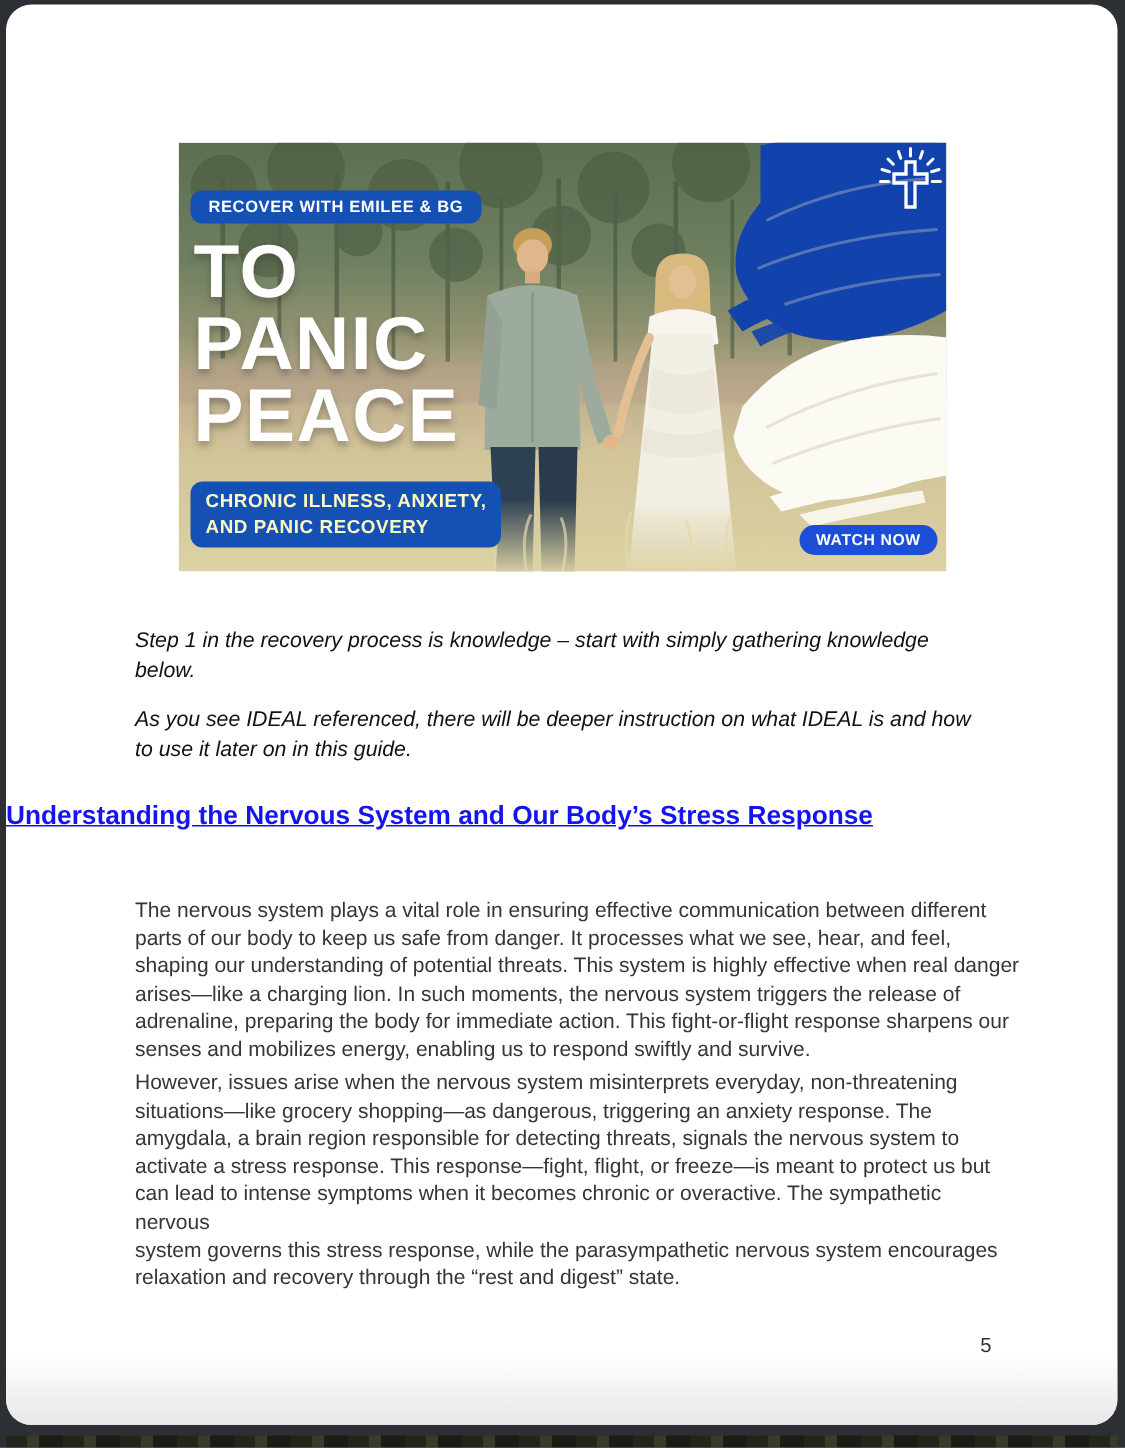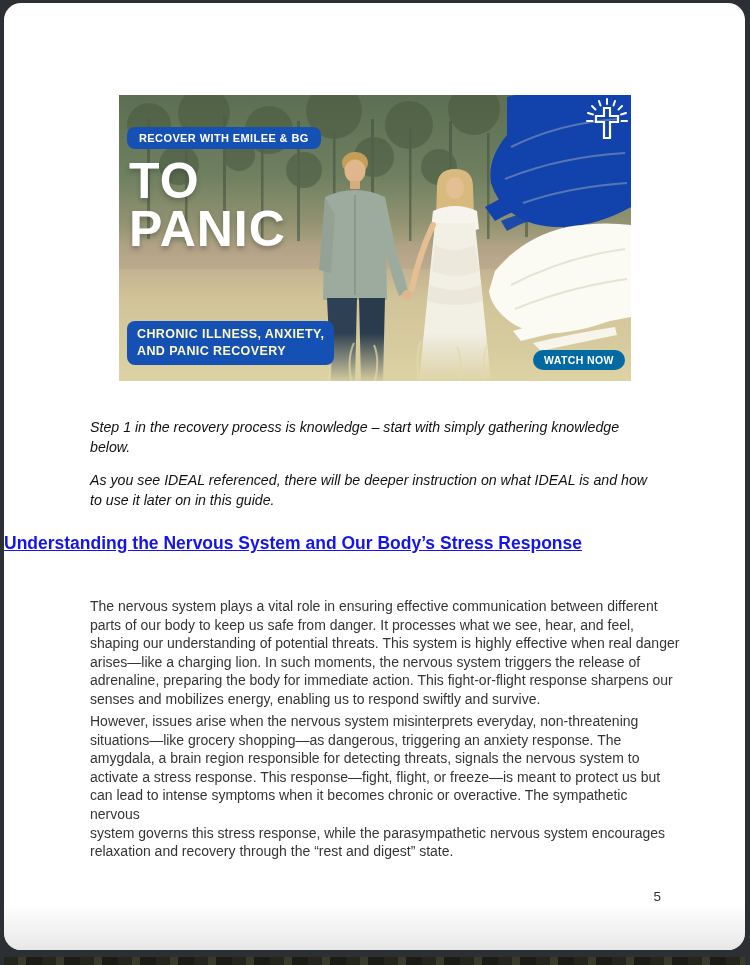--- a/index.html
+++ b/index.html
@@ -36,21 +36,21 @@
     font-size:50px;line-height:48px;letter-spacing:1px;
     text-shadow:0 3px 5px rgba(50,50,50,.35);
   }
   .badge-bottom{
     position:absolute;left:8px;top:226px;
     background:#1551b5;color:#fef9c3;font-weight:bold;font-size:12.5px;line-height:17px;
     padding:5px 10px;border-radius:8px;letter-spacing:.4px;white-space:pre-line;
   }
   .watch-btn{
     position:absolute;left:414px;top:255px;border:none;cursor:pointer;
-    background:#0369a1;color:#fff;font-family:inherit;font-weight:bold;font-size:10.5px;
+    background:#1d4ed8;color:#fff;font-family:inherit;font-weight:bold;font-size:10.5px;
     padding:4px 11px 4px;border-radius:12px;letter-spacing:.4px;white-space:nowrap;
   }
   .cross-icon{position:absolute;left:464px;top:1px;}
 
   
   .intro-para{
     position:absolute;left:86px;width:582px;
     font-weight:normal;font-style:italic;font-size:14.2px;line-height:19.5px;color:#111;
     white-space:pre-line;margin:0;
   }
@@ -196,20 +196,21 @@
           <line x1="44" y1="25" x2="38.5" y2="25"></line>
         </g>
         <path d="M21 12 h6 v8 h8 v6 h-8 v16 h-6 V26 h-8 v-6 h8 Z" fill="none" stroke="#ffffff" stroke-width="2.2"></path>
       </svg>
 
       <div class="badge-top">RECOVER WITH EMILEE &amp; BG</div>
 
       <div class="banner-title">
         <div>TO</div>
         <div>PANIC</div>
+        <div>PEACE</div>
       </div>
 
       <div class="badge-bottom">CHRONIC ILLNESS, ANXIETY,
 AND PANIC RECOVERY</div>
 
       <button class="watch-btn">WATCH NOW</button>
     </div>
 
     <p class="intro-para intro-1">Step 1 in the recovery process is knowledge – start with simply gathering knowledge
 below.</p>

